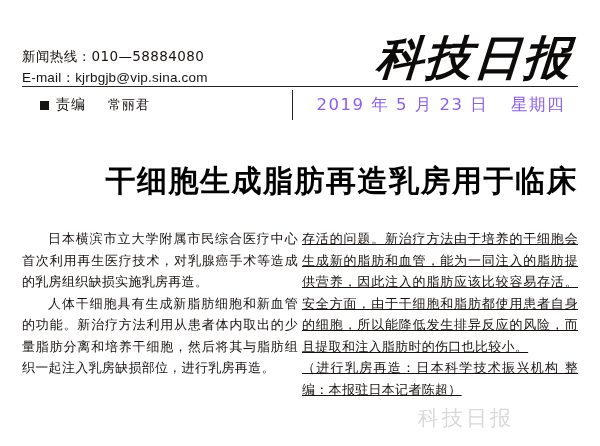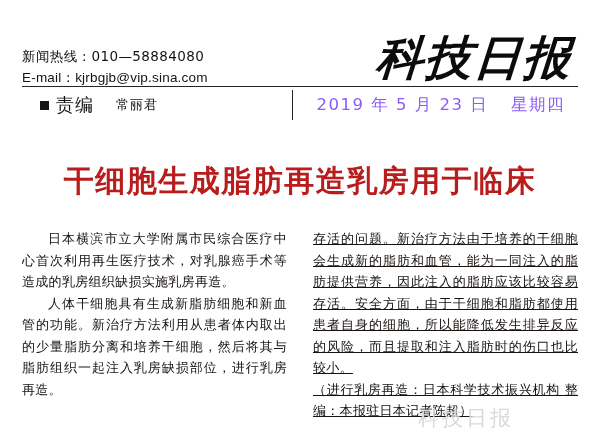--- a/index.html
+++ b/index.html
@@ -86,21 +86,21 @@
     box-sizing: border-box;
   }
   .sq {
     width: 9px;
     height: 9px;
     background: #18130f;
     display: inline-block;
     margin-right: 7px;
   }
   .editor-label {
-    font-size: 18px;
+    font-size: 14px;
     letter-spacing: 1px;
   }
   .editor-name {
     font-size: 13px;
     letter-spacing: 1px;
     margin-left: 22px;
   }
   .divider-v {
     width: 1.4px;
     background: #2a2421;
@@ -114,35 +114,35 @@
     letter-spacing: 1.5px;
     color: #8b5cf6;
     padding-left: 8px;
   }
   .date-weekday {
     margin-left: 16px;
   }
 
   
   .headline {
-    text-align: center;
+    text-align: right;
     font-family: "DejaVu Sans", "Liberation Sans", sans-serif;
     font-weight: bold;
     font-size: 30px;
     letter-spacing: 1.5px;
-    color: #b91c1c;
+    color: #000000;
     margin-top: 38px;
     margin-bottom: 26px;
     white-space: nowrap;
   }
 
   
   .columns {
     display: flex;
-    gap: 26px;
+    gap: 4px;
     font-size: 13px;
     line-height: 21.5px;
     color: #17120f;
   }
   .col {
     flex: 1 1 0;
     min-width: 0;
   }
   .col p {
     margin: 0;

